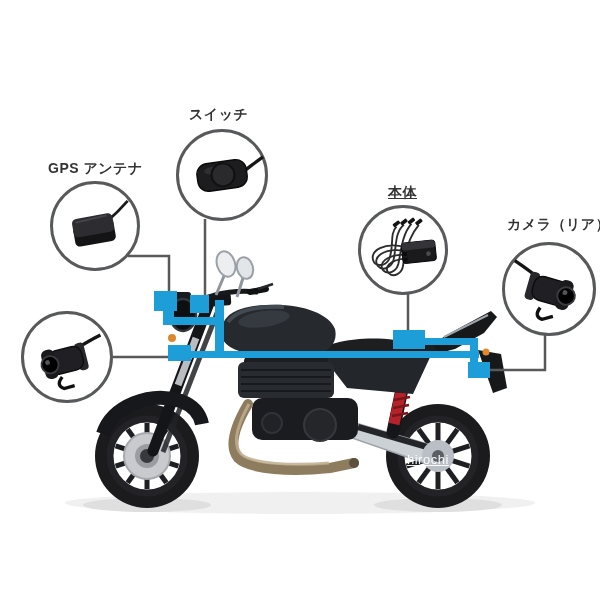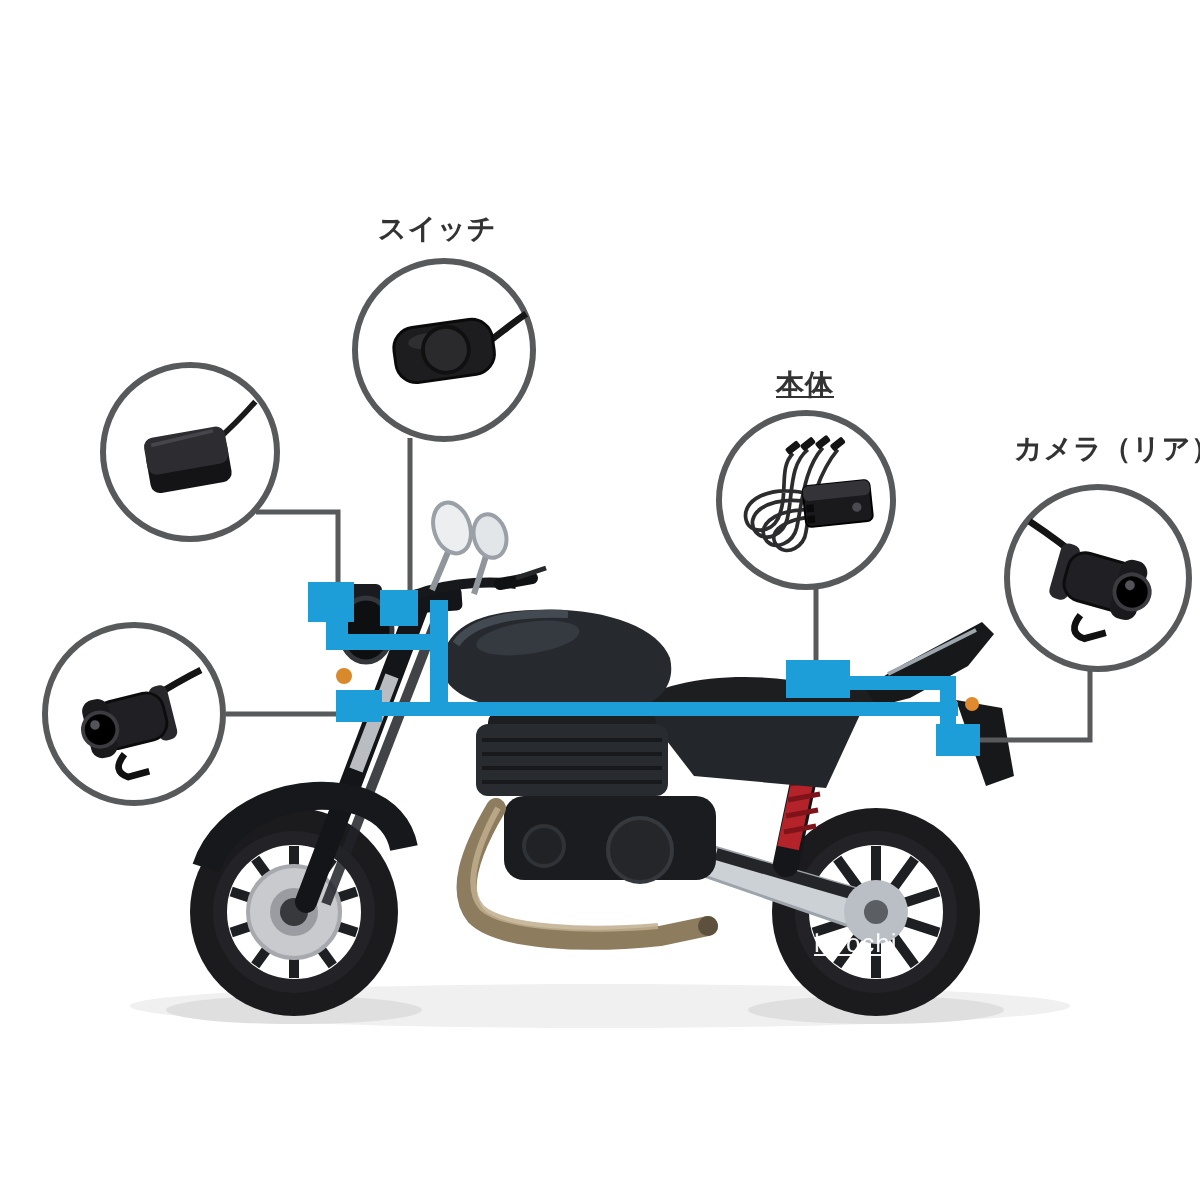--- a/index.html
+++ b/index.html
@@ -245,19 +245,20 @@
         <rect x="56" y="34" width="10" height="29" rx="4" fill="#28282c"></rect>
         <rect x="26" y="36" width="36" height="25" rx="9" fill="#202024" stroke="#0c0c0c" stroke-width="1.5"></rect>
         <rect x="20" y="33" width="14" height="31" rx="6" fill="#1a1a1d"></rect>
         <circle cx="27" cy="49" r="9" fill="#000" stroke="#3b3b40" stroke-width="2"></circle>
         <circle cx="25" cy="46" r="2.5" fill="#53535a"></circle>
       </g>
       <path d="M40,66 q-7,9 2,12 l11,-3" stroke="#101010" stroke-width="3.5" fill="none"></path>
     </svg>
   </div>
 
+  <div class="label" style="left:48px;top:160px;">GPS アンテナ</div>
   <div class="label" style="left:189px;top:106px;">スイッチ</div>
   <div class="label" style="left:388px;top:184px;text-decoration:underline;">本体</div>
   <div class="label" style="left:507px;top:216px;">カメラ（リア）</div>
 
-  <div class="watermark" style="left:407px;top:464px;text-decoration:underline;">hirochi</div>
+  <div class="watermark" style="left:407px;top:452px;text-decoration:underline;">hirochi</div>
 
 </div>
 
 </body></html>

